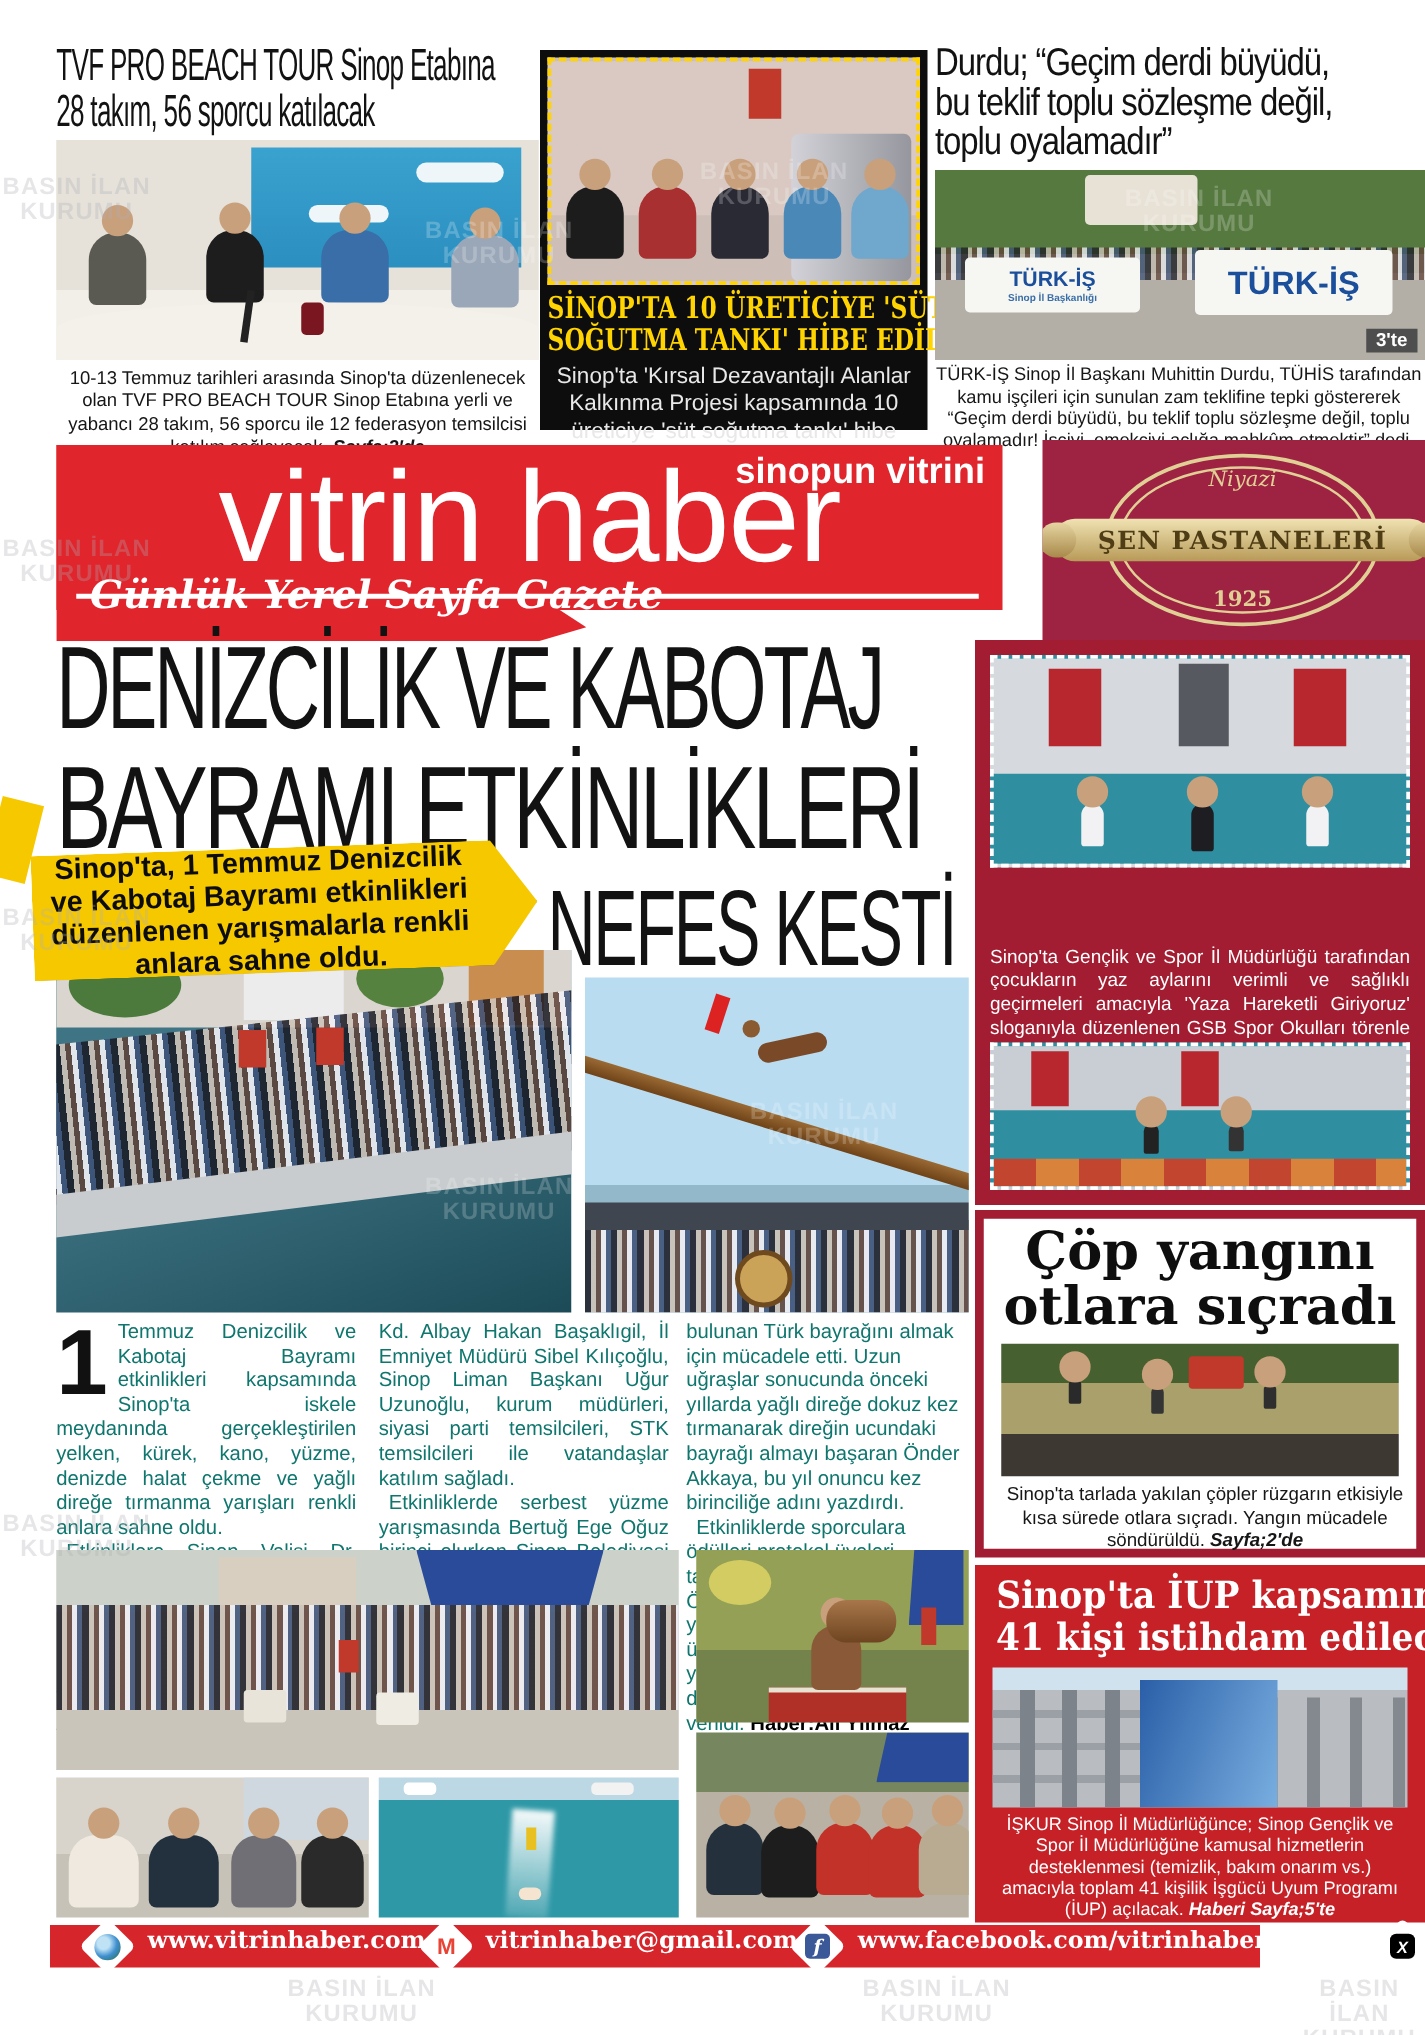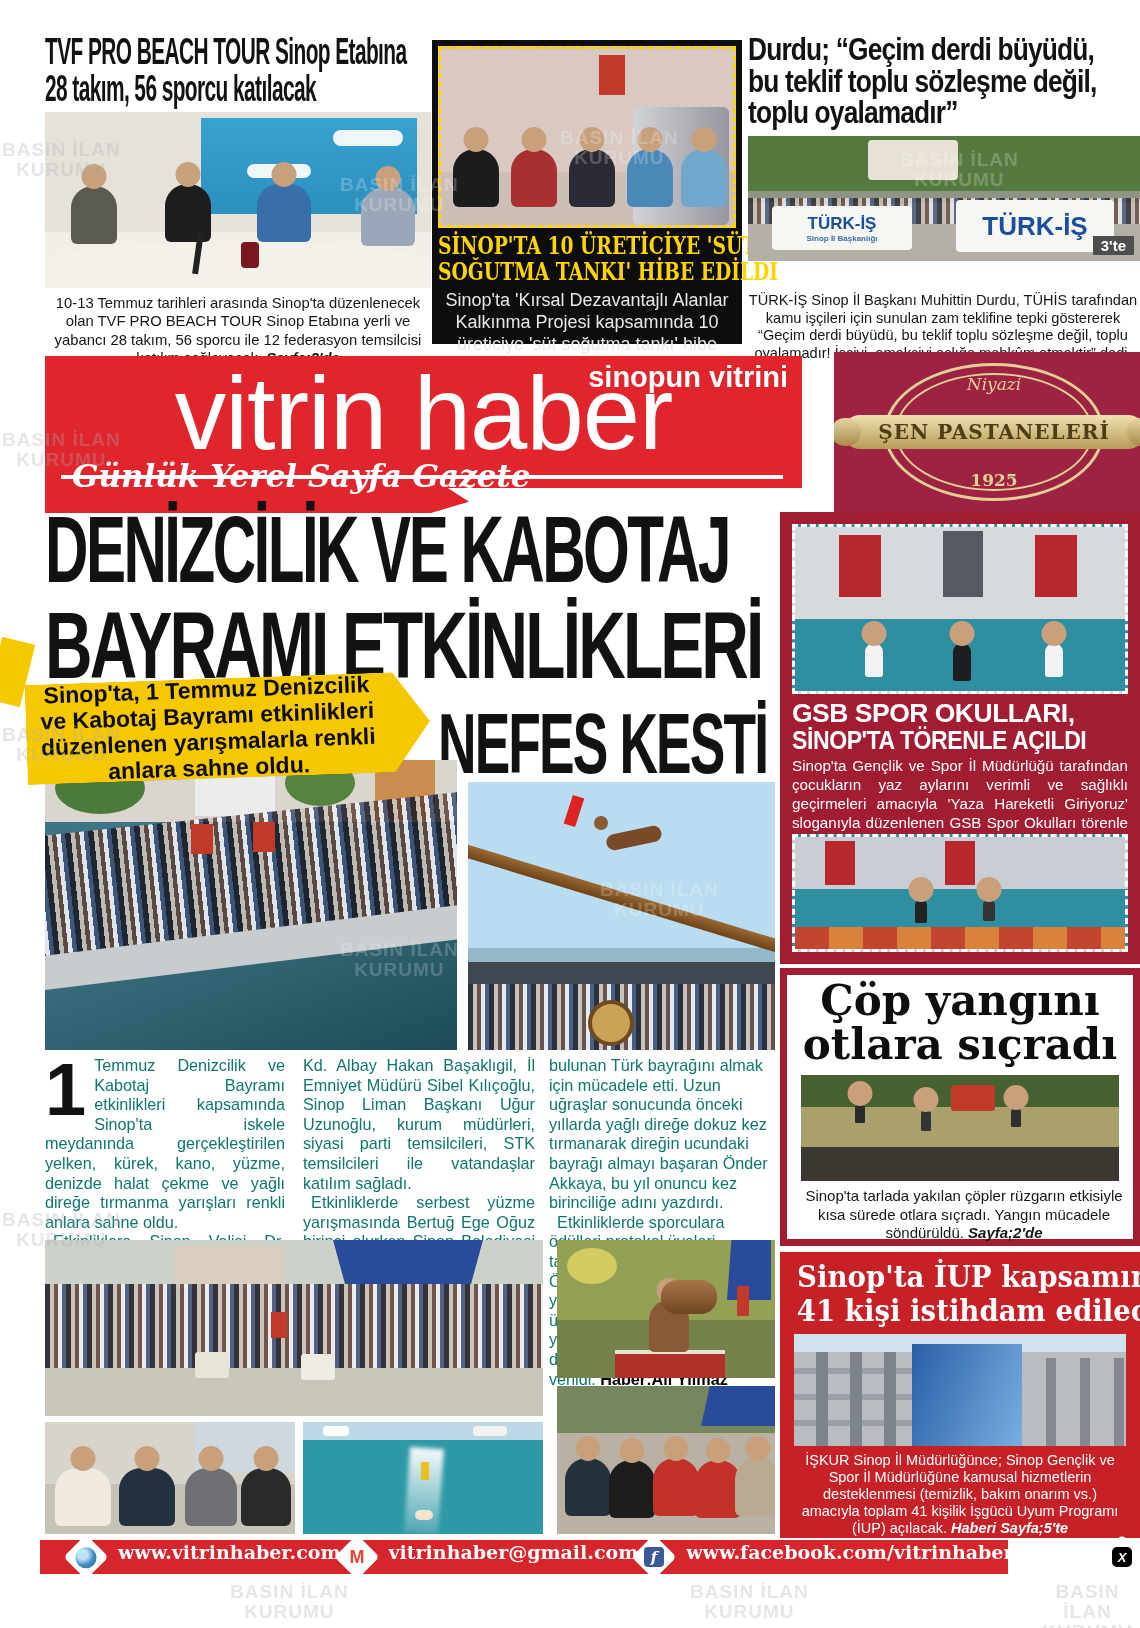--- a/index.html
+++ b/index.html
@@ -11,21 +11,21 @@
   html,body{background:#9a9a9a}
   body{font-family:"Liberation Sans",sans-serif}
   .page{position:relative;width:1140px;height:1628px;margin:0 auto;background:#fff;overflow:hidden}
   .abs{position:absolute}
 
   
   .cond{display:inline-block;transform-origin:0 50%;white-space:nowrap}
   .sx58{transform:scaleX(.58)} .sx62{transform:scaleX(.62)} .sx64{transform:scaleX(.64)}
   .sx70{transform:scaleX(.70)} .sx78{transform:scaleX(.78)} .sx85{transform:scaleX(.85)}
   .sx87{transform:scaleX(.87)} .sx92{transform:scaleX(.92)}
-  .hl{font-weight:bold;color:var(--headline_black);line-height:1.02;letter-spacing:-1px}
+  .hl{font-weight:normal;color:var(--headline_black);line-height:1.02;letter-spacing:-1px}
   .cap{font-size:15px;line-height:1.24;color:#161616;text-align:center}
   .cap .ref{font-weight:bold;font-style:italic}
   .bodytxt{font-size:16.2px;line-height:1.21;text-align:justify;color:#0f766e;white-space:pre-line}
   .ph{position:absolute;overflow:hidden;background:#cfcfcf}
   .p{position:absolute;width:46px;height:58px;border-radius:22px 22px 6px 6px}
   .p::before{content:"";position:absolute;top:-22px;left:50%;transform:translateX(-50%);
      width:25px;height:25px;border-radius:50%;background:#c9a07c}
   .crowdtex{background:repeating-linear-gradient(90deg,rgba(25,25,35,.85) 0 5px,
      rgba(205,195,185,.9) 5px 9px,rgba(95,65,55,.85) 9px 13px,rgba(238,238,244,.92) 13px 17px,
      rgba(60,80,120,.85) 17px 21px)}
@@ -178,21 +178,21 @@
       <span>Sinop'ta 'Kırsal Dezavantajlı Alanlar Kalkınma Projesi kapsamında 10 üreticiye 'süt soğutma tankı' hibe edildi.</span>
       <b class="ref">Haberi Sayfa;6'da</b>
     </div>
   </div>
 
   <div class="abs hl storyC-h">
     <span class="cond sx85">Durdu; “Geçim derdi büyüdü,</span><br>
     <span class="cond sx85">bu teklif toplu sözleşme değil,</span><br>
     <span class="cond sx85">toplu oyalamadır”</span>
   </div>
-  <div class="ph" style="left:748px;top:136px;width:392px;height:125px;background:linear-gradient(180deg,#56793f 0 44%,#8f9584 44% 54%,#b3afa6 54% 100%)">
+  <div class="ph" style="left:748px;top:136px;width:392px;height:152px;background:linear-gradient(180deg,#56793f 0 44%,#8f9584 44% 54%,#b3afa6 54% 100%)">
     <div class="abs" style="left:120px;top:4px;width:90px;height:40px;background:#e8e2d6;border-radius:4px"></div>
     <div class="abs crowdtex" style="left:0;top:62px;width:100%;height:26px;opacity:.85"></div>
     <div class="bannerW" style="left:24px;top:70px;width:140px;height:44px">
       <span style="font-size:17px">TÜRK-İŞ</span>
       <span style="font-size:8px;color:#3a6ea8">Sinop İl Başkanlığı</span>
     </div>
     <div class="bannerW" style="left:208px;top:64px;width:158px;height:52px">
       <span style="font-size:26px">TÜRK-İŞ</span>
     </div>
     <div class="badge">3'te</div>
@@ -308,24 +308,20 @@
 
   <div class="abs rail-panel" style="top:512px;height:452px">
     <div class="ph dashed" style="left:12px;top:12px;width:336px;height:170px;background:linear-gradient(180deg,#d6d9de 0 56%,#2f8fa0 56% 100%)">
       <div class="abs" style="left:44px;top:8px;width:42px;height:62px;background:#b8272e"></div>
       <div class="abs" style="right:48px;top:8px;width:42px;height:62px;background:#b8272e"></div>
       <div class="abs" style="left:148px;top:4px;width:40px;height:66px;background:#565a60"></div>
       <i class="p" style="left:70px;bottom:14px;width:18px;height:34px;background:#f2f2f4"></i>
       <i class="p" style="left:158px;bottom:10px;width:18px;height:38px;background:#1e1e22"></i>
       <i class="p" style="left:250px;bottom:14px;width:18px;height:34px;background:#f2f2f4"></i>
     </div>
-    <div class="gsb-h">
-      <span>GSB SPOR OKULLARI,</span><br>
-      <span class="cond sx87">SİNOP'TA TÖRENLE AÇILDI</span>
-    </div>
     <div class="gsb-p">
       <span>Sinop'ta Gençlik ve Spor İl Müdürlüğü tarafından çocukların yaz aylarını verimli ve sağlıklı geçirmeleri amacıyla 'Yaza Hareketli Giriyoruz' sloganıyla düzenlenen GSB Spor Okulları törenle açıldı.</span><b class="ref">5'te</b>
     </div>
     <div class="ph dashed" style="left:12px;top:322px;width:336px;height:118px;background:linear-gradient(180deg,#c9ced4 0 46%,#2f8fa0 46% 100%)">
       <div class="abs" style="left:30px;top:4px;width:30px;height:44px;background:#b8272e"></div>
       <div class="abs" style="left:150px;top:4px;width:30px;height:44px;background:#b8272e"></div>
       <div class="abs" style="left:0;bottom:0;width:100%;height:22px;background:repeating-linear-gradient(90deg,#c2452f 0 34px,#d9823c 34px 68px)"></div>
       <i class="p" style="left:120px;bottom:26px;width:12px;height:24px;background:#222"></i>
       <i class="p" style="left:188px;bottom:28px;width:12px;height:22px;background:#333"></i>
     </div>

